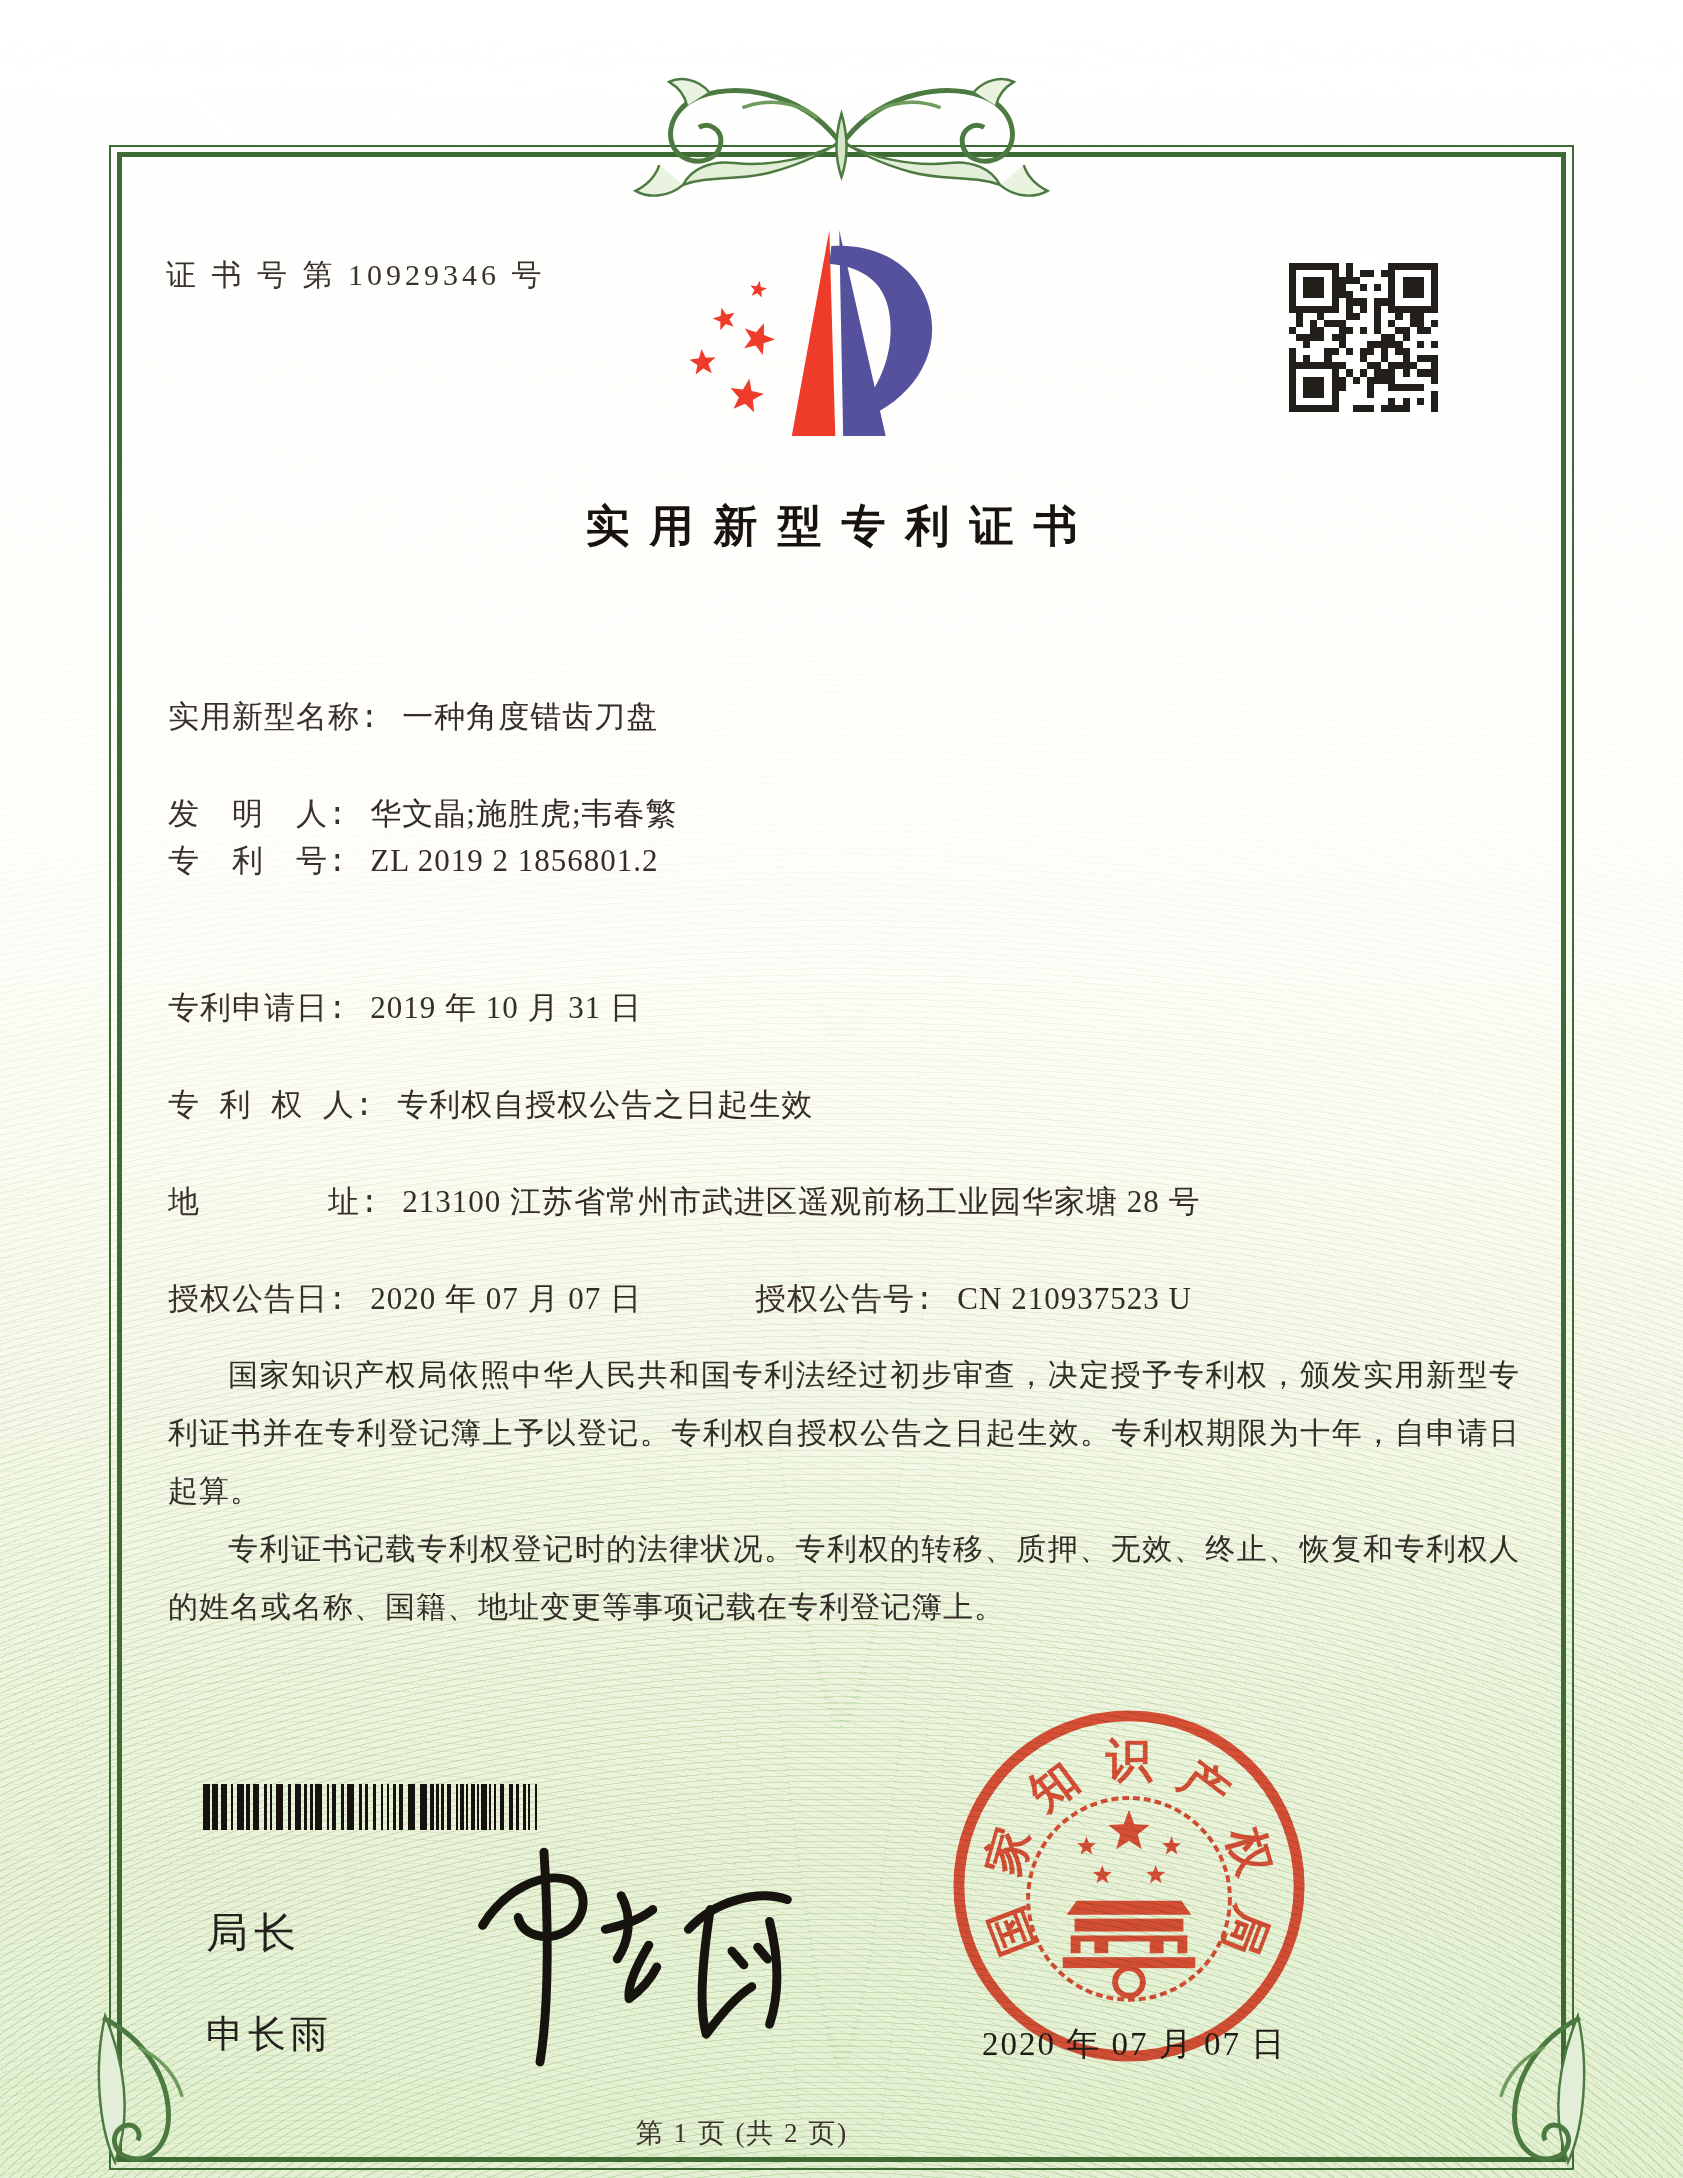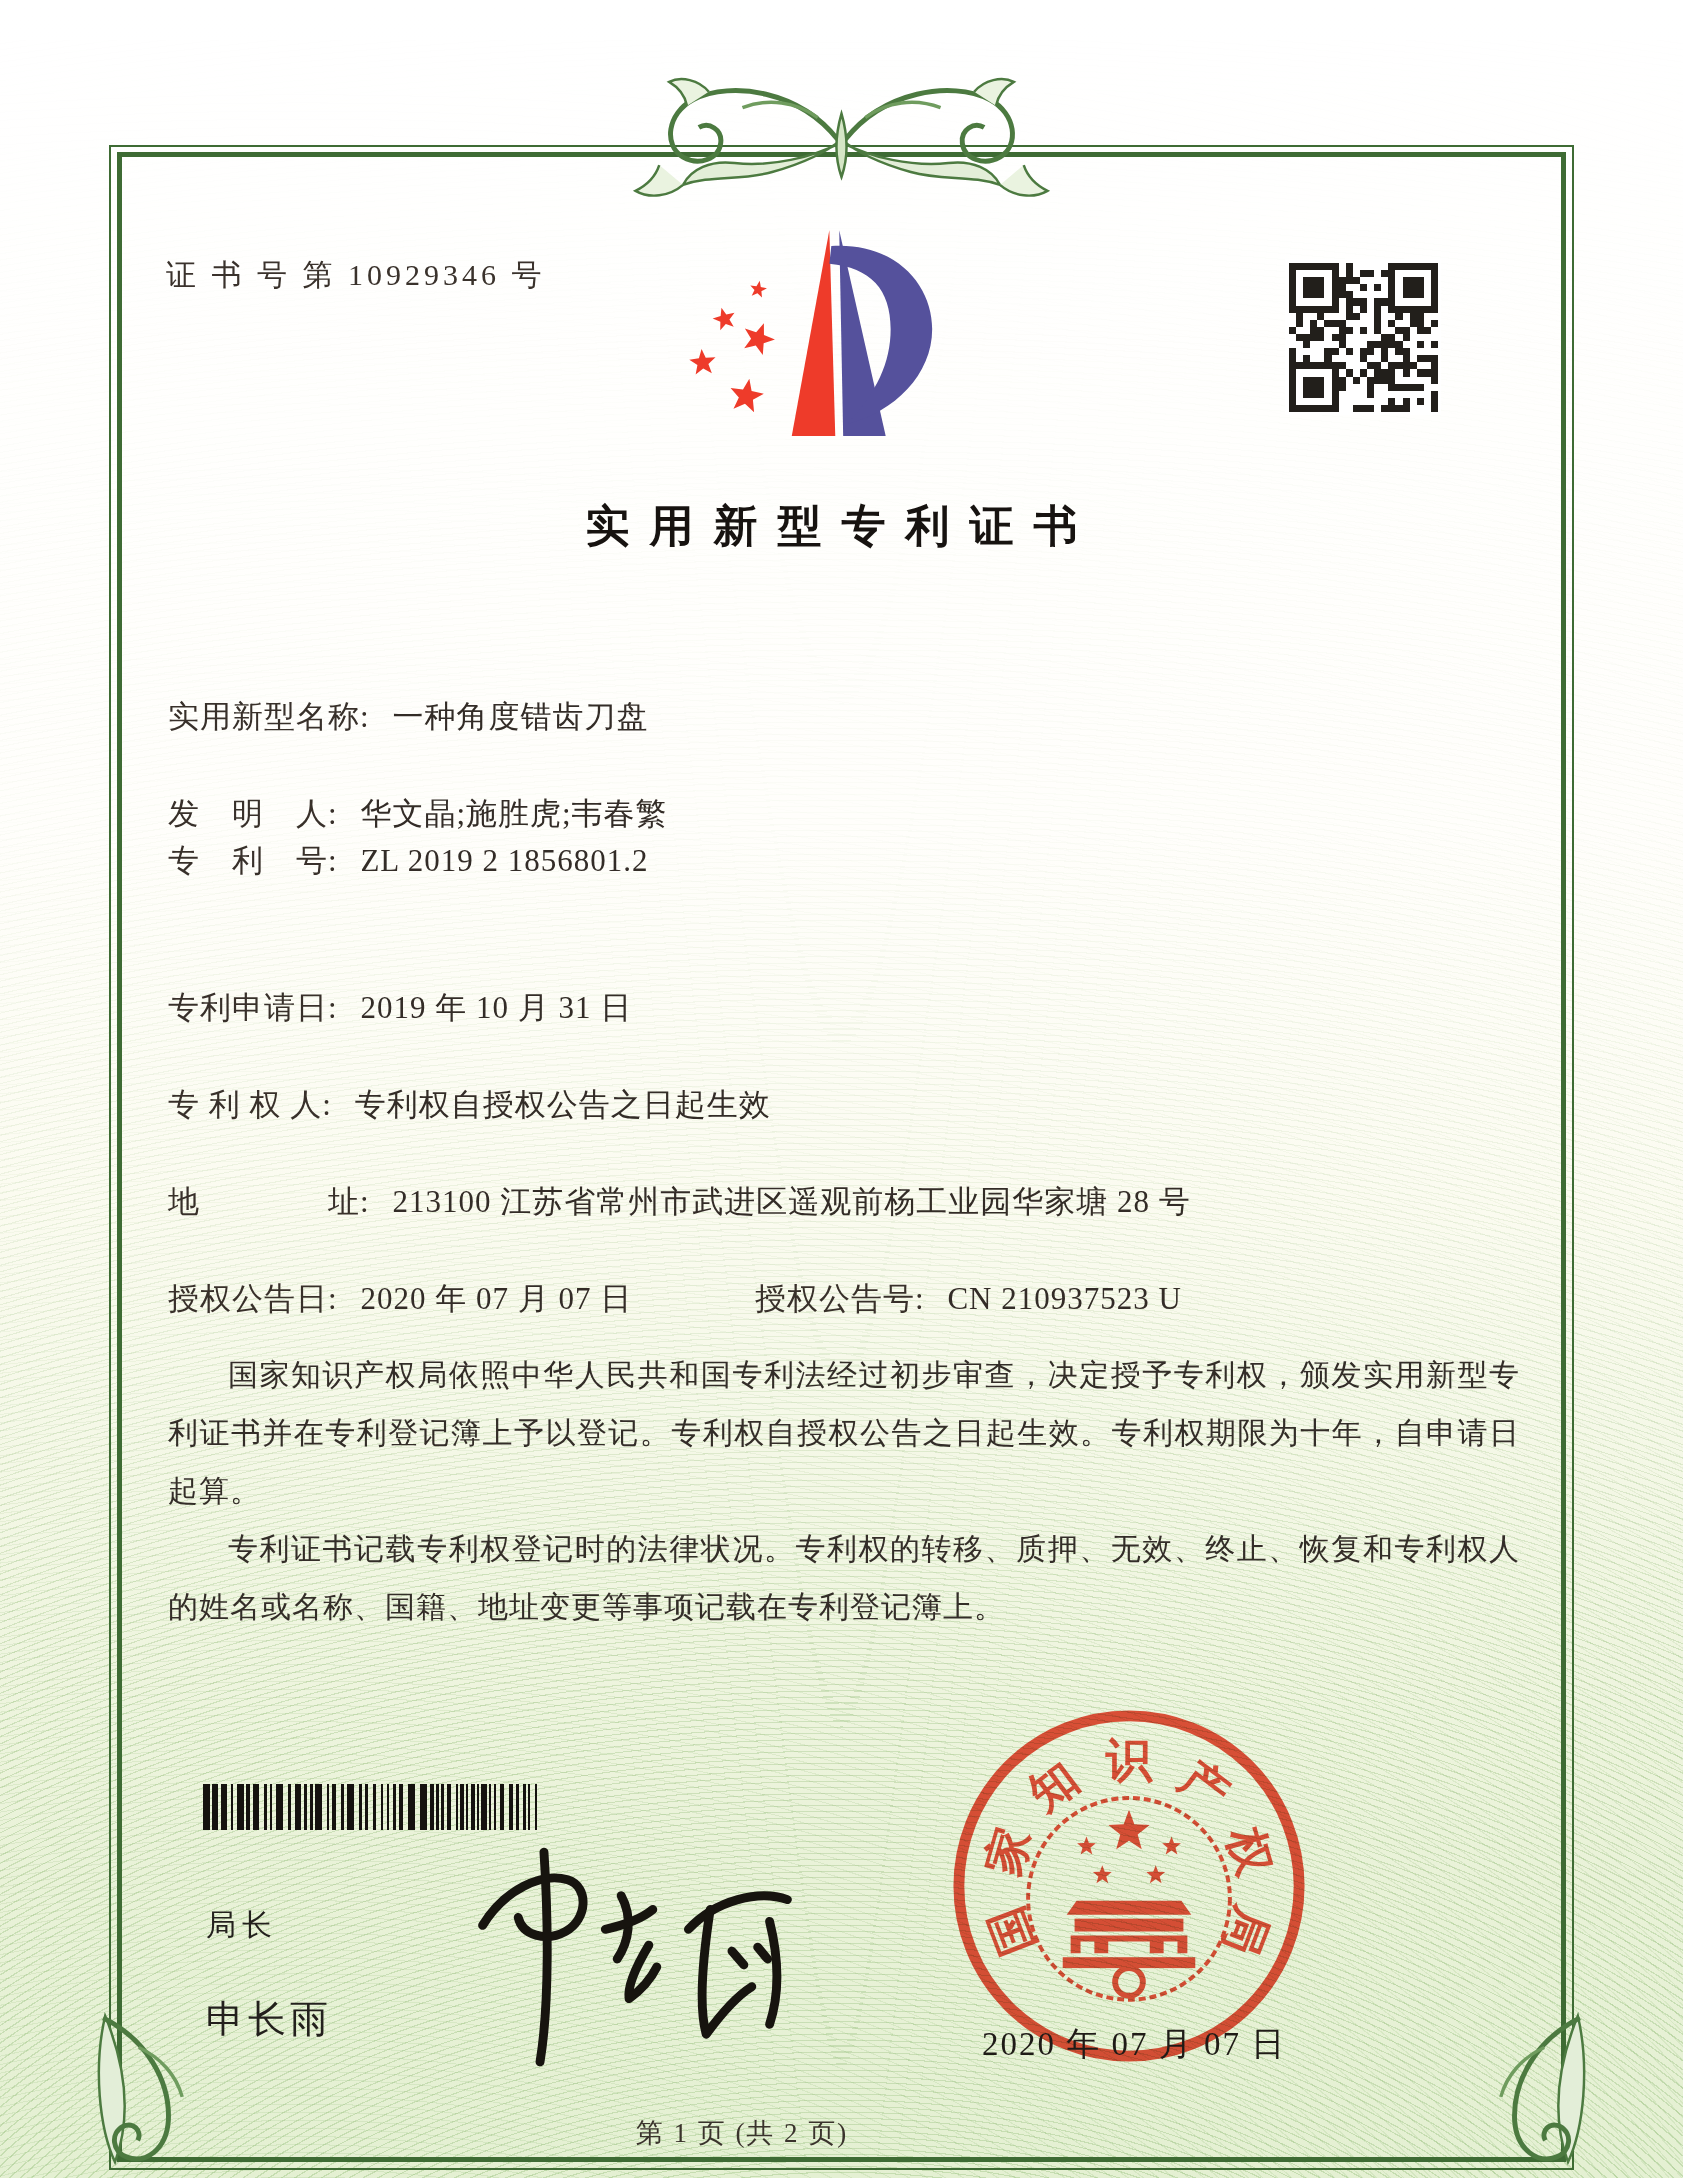--- a/index.html
+++ b/index.html
@@ -39,33 +39,33 @@
   .qr{position:absolute;left:1285px;top:259px;width:156px;height:156px;background:#fff;padding:4px;}
   .qr-grid{display:grid;grid-template-columns:repeat(21,1fr);grid-template-rows:repeat(21,1fr);width:149px;height:149px;}
   .qm.b{background:#221f1b;}
   .title{
     position:absolute;left:0;top:497px;width:100%;
     text-align:center;font-size:44px;font-weight:700;letter-spacing:20px;
     color:#171310;
   }
   .fields{position:absolute;left:168px;top:0;width:1356px;}
   .field-row{position:absolute;left:0;width:1356px;font-size:31px;color:#38302a;letter-spacing:1px;white-space:nowrap;}
-  .fld-label{margin-right:14px;}
+  .fld-label{margin-right:14px;font-family:Liberation Mono, monospace;}
   .fld-value{color:#332c27;}
   .pair2{position:absolute;left:587px;top:0;}
   .body-text{
     position:absolute;left:168px;top:1346px;width:1352px;
     font-size:30px;line-height:1.93;color:#332d28;
     text-align:justify;letter-spacing:1px;
   }
   .body-text p{text-indent:2em;}
   .barcode{position:absolute;left:203px;top:1784px;width:420px;height:46px;display:flex;align-items:stretch;}
   .bc-bar{background:#15120f;height:100%;flex:0 0 auto;}
   .officer{position:absolute;left:206px;top:1905px;font-family:"Liberation Sans","DejaVu Sans",sans-serif;color:#23201d;}
-  .officer .o-title{font-size:30px;letter-spacing:6px;}
+  .officer .o-title{font-size:42px;letter-spacing:6px;}
   .officer .o-name{font-size:38px;letter-spacing:4px;margin-top:48px;}
   .signature{position:absolute;left:447px;top:1834px;width:376px;height:248px;}
   .signature path{fill:none;stroke:#17140f;stroke-width:9;stroke-linecap:round;stroke-linejoin:round;}
   .seal{position:absolute;left:948px;top:1705px;width:362px;height:362px;opacity:.93;mix-blend-mode:multiply;}
   .seal text{font-size:47px;font-weight:700;fill:var(--red);font-family:"Liberation Serif","DejaVu Serif",serif;}
   .seal-date{
     position:absolute;left:931px;top:2022px;width:406px;text-align:center;
     font-size:33px;color:#1f1b17;letter-spacing:2px;
   }
   .footer{

